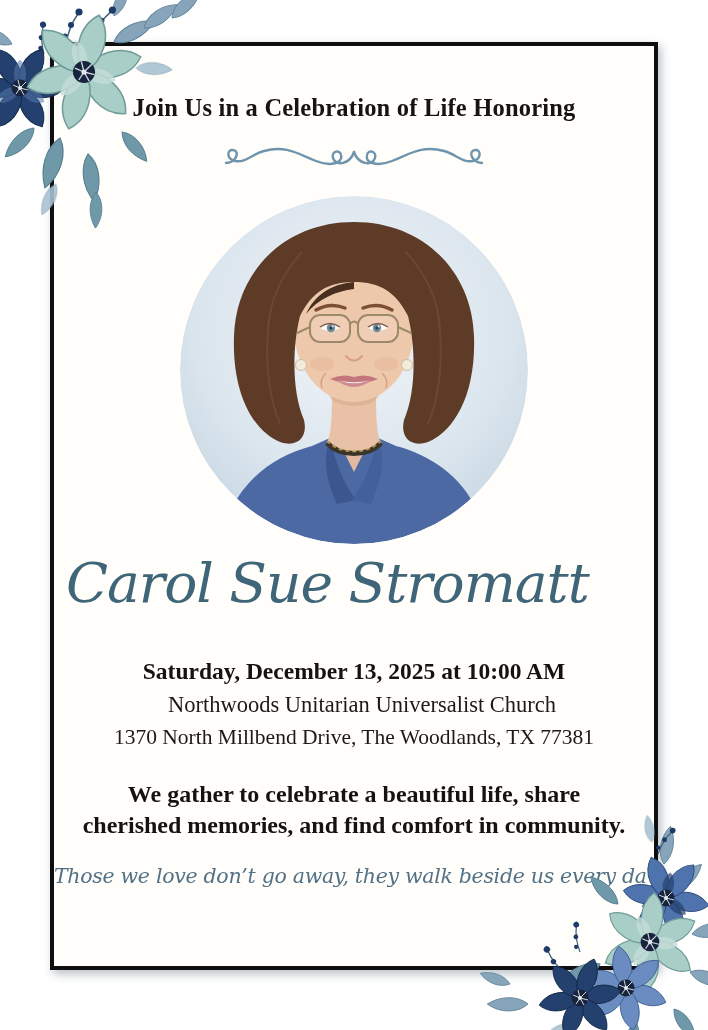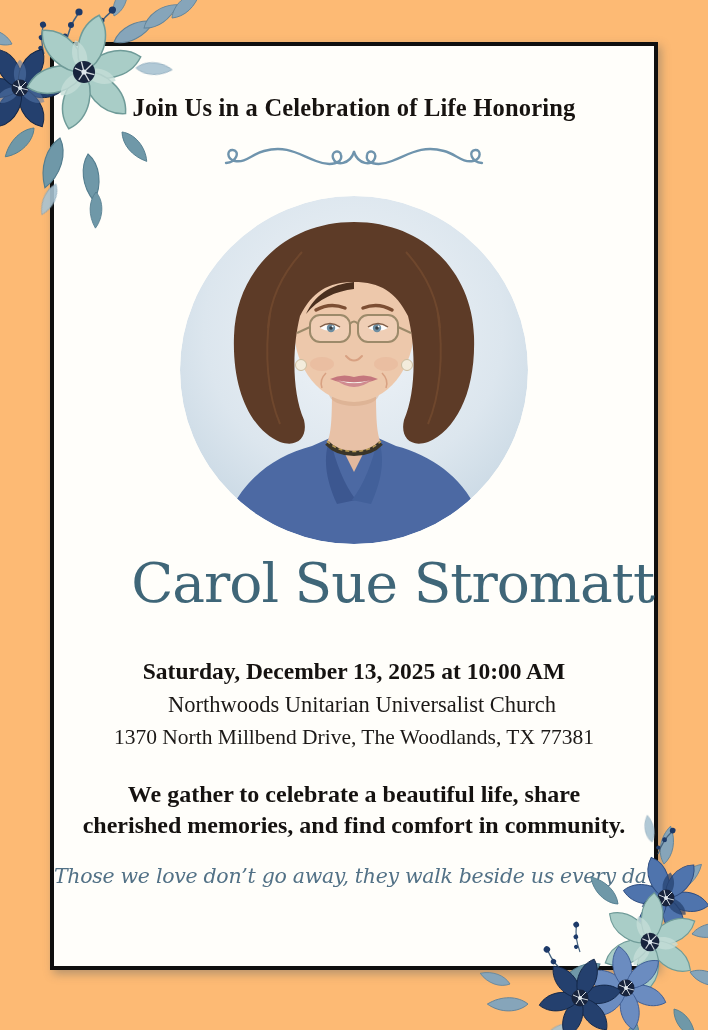--- a/index.html
+++ b/index.html
@@ -6,21 +6,21 @@
   html, body { width: 708px; height: 1030px; }
   body {
     font-family: "Liberation Serif", serif;
     background: #d5e2e8;
     overflow: hidden;
     position: relative;
   }
   .page {
     position: relative;
     width: 708px; height: 1030px;
-    background: #fdba74;
+    background: #ffffff;
     overflow: hidden;
   }
   .card {
     position: absolute;
     left: 50px; top: 42px;
     width: 608px; height: 928px;
     background: #fffefa;
     border: 4px solid #0f0f0f;
     box-shadow: 3px 4px 9px rgba(55, 78, 94, 0.35);
   }
@@ -37,23 +37,24 @@
     transform: translateX(-50%);
   }
   .photo-wrap {
     position: absolute; top: 150px; left: 50%;
     transform: translateX(-50%);
     width: 348px; height: 348px;
     border-radius: 50%;
     overflow: hidden;
   }
   .honoree-name {
-    position: absolute; top: 505px; left: 0; width: 100%;
-    text-align: right;
+    position: absolute; top: 505px; left: 12px; width: 100%;
+    text-align: left;
     font-family: "DejaVu Serif", serif;
+    font-style: italic;
     font-size: 55px; font-weight: 500;
     color: #3f6678;
     letter-spacing: -1px;
     white-space: nowrap;
   }
   .event-datetime {
     position: absolute; top: 612px; left: 0; width: 100%;
     text-align: center;
     font-size: 23.5px; font-weight: 700;
     color: #151210;

